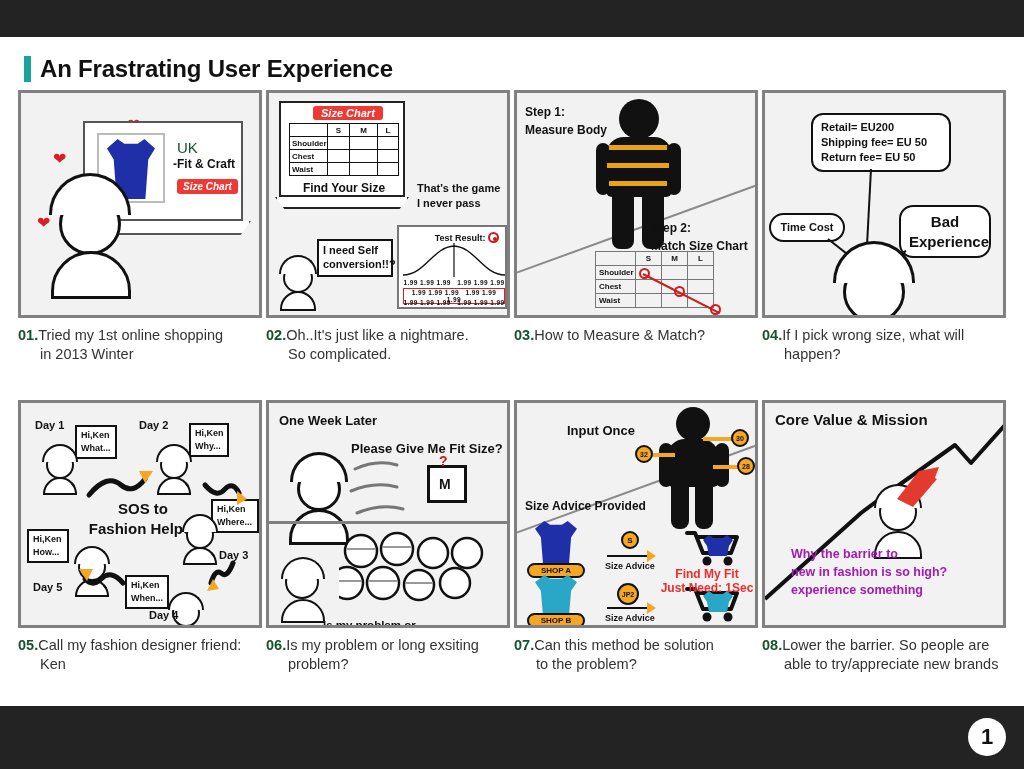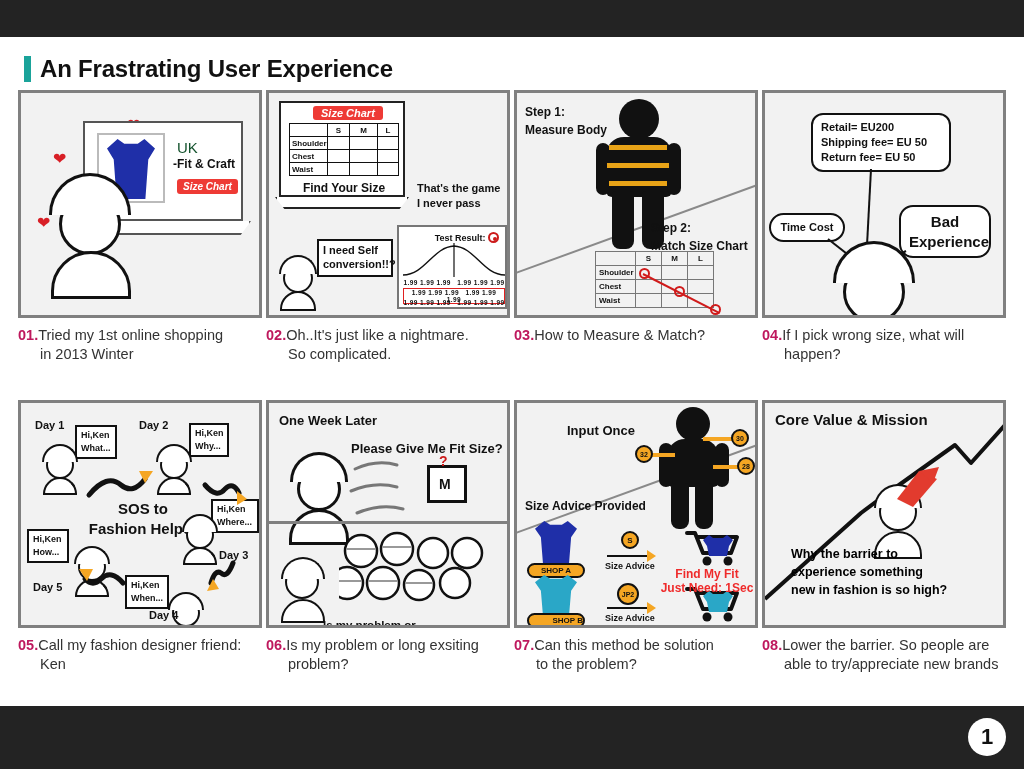--- a/index.html
+++ b/index.html
@@ -30,21 +30,21 @@
   .c0 { left:18px; } .c1 { left:266px; } .c2 { left:514px; } .c3 { left:762px; }
 
   .panel {
     position:relative; width:244px; height:228px;
     border:3px solid #808080; background:#f2f2f2; overflow:hidden;
   }
   .caption {
     margin-top:8px; width:240px;
     font-size:14.5px; color:#333; line-height:1.28;
   }
-  .caption b { color:#be185d; font-weight:bold; }
+  .caption b { color:#14532d; font-weight:bold; }
   .cap-ind { display:block; padding-left:22px; }
 
   
   .art { position:absolute; inset:0; }
   .lbl { position:absolute; font-weight:bold; color:#111; }
 
   
   .laptop { position:absolute; left:62px; top:28px; width:160px; height:100px; border:2px solid #555; background:#fff; }
   .laptop-base { position:absolute; left:58px; top:128px; width:172px; height:14px;
      background:#fff; border:2px solid #555; border-top:none;
@@ -121,21 +121,21 @@
   .shoptag { position:absolute; background:#f5a623; border:2px solid #111; border-radius:10px;
      font-size:8px; font-weight:bold; color:#111; padding:1px 0; text-align:center; }
   .tshirt { position:absolute; clip-path: polygon(22% 0, 36% 8%, 64% 8%, 78% 0, 100% 16%, 86% 34%, 80% 100%, 20% 100%, 14% 34%, 0 16%); }
   .arrowline { position:absolute; height:2px; background:#111; }
   .arrowhead { position:absolute; width:0; height:0; border-left:9px solid #f5a623; border-top:6px solid transparent; border-bottom:6px solid transparent; }
   .sa-lbl { position:absolute; font-size:9px; font-weight:bold; color:#111; }
   .findfit { position:absolute; color:#ef2b2b; font-size:12px; font-weight:bold; line-height:1.2; text-align:center; }
 
   
   .cvm { position:absolute; left:10px; top:8px; font-size:15px; font-weight:bold; color:#111; }
-  .p8txt { position:absolute; left:26px; top:142px; width:210px; font-size:12.5px; font-weight:bold; color:#000000; line-height:1.45; }
+  .p8txt { position:absolute; left:26px; top:142px; width:210px; font-size:12.5px; font-weight:bold; color:#a21caf; line-height:1.45; }
 </style>
 </head>
 <body>
 
 <div class="page">
 
   <div class="topbar"></div>
 
   <div class="title-wrap">
     <div class="title-bar"></div>
@@ -526,21 +526,21 @@
             </div>
             <div class="sa-lbl" style="left:88px;top:158px;">Size Advice</div>
             <svg width="60" height="42" style="position:absolute;left:166px;top:124px;">
               <path d="M4,6 L12,6 L20,26 L48,26 L54,10 L14,10" fill="none" stroke="#111" stroke-width="4" stroke-linecap="round" stroke-linejoin="round"></path>
               <circle cx="24" cy="34" r="4.5" fill="#111"></circle>
                 <circle cx="45" cy="34" r="4.5" fill="#111"></circle>
               <path d="M26,8 l4,3 h10 l4,-3 l6,5 l-4,6 l-2,10 h-18 l-2,-10 l-4,-6 z" fill="#1f2fa8"></path>
             </svg>
 
             <div class="tshirt" style="left:18px;top:172px;width:42px;height:46px;background:#2aa7c7;"></div>
-            <div class="shoptag" style="left:10px;top:210px;width:58px;text-align:right;">SHOP B</div>
+            <div class="shoptag" style="left:10px;top:210px;width:58px;">SHOP B</div>
             <div class="arrowline" style="left:90px;top:204px;width:42px;"></div>
             <div class="arrowhead" style="left:130px;top:199px;"></div>
             <div class="coin" style="left:100px;top:180px;width:22px;height:22px;font-size:7px;">
               <span>JP2</span>
             </div>
             <div class="sa-lbl" style="left:88px;top:210px;">Size Advice</div>
             <svg width="60" height="42" style="position:absolute;left:166px;top:180px;">
               <path d="M4,6 L12,6 L20,26 L48,26 L54,10 L14,10" fill="none" stroke="#111" stroke-width="4" stroke-linecap="round" stroke-linejoin="round"></path>
               <circle cx="24" cy="34" r="4.5" fill="#111"></circle>
                 <circle cx="45" cy="34" r="4.5" fill="#111"></circle>
@@ -570,22 +570,22 @@
               <div class="p-head" style="left:6px;top:12px;width:38px;height:38px;border-width:2.5px;"></div>
               <div class="p-cap" style="left:1px;top:3px;width:48px;height:24px;border-radius:24px 24px 0 0;border-width:2.5px;"></div>
               <div class="p-body" style="left:1px;top:50px;width:48px;height:28px;border-width:2.5px;"></div>
             </div>
             <svg width="70" height="50" style="position:absolute;left:128px;top:62px;">
               <path d="M4,34 L26,6 L44,14 L20,42 Z" fill="#e23b2e"></path>
               <path d="M26,6 L46,2 L40,18 Z" fill="#e23b2e"></path>
             </svg>
             <div class="p8txt">
               <div>Why the barrier to</div>
+              <div>new in fashion is so high?</div>
               <div>experience something</div>
-              <div>new in fashion is so high?</div>
             </div>
           </div>
         </div>
         <div class="caption">
           <b>08.</b><span>Lower the barrier. So people are</span>
           <span class="cap-ind">able to try/appreciate new brands</span>
         </div>
       </div>
     </div>
   </div>

